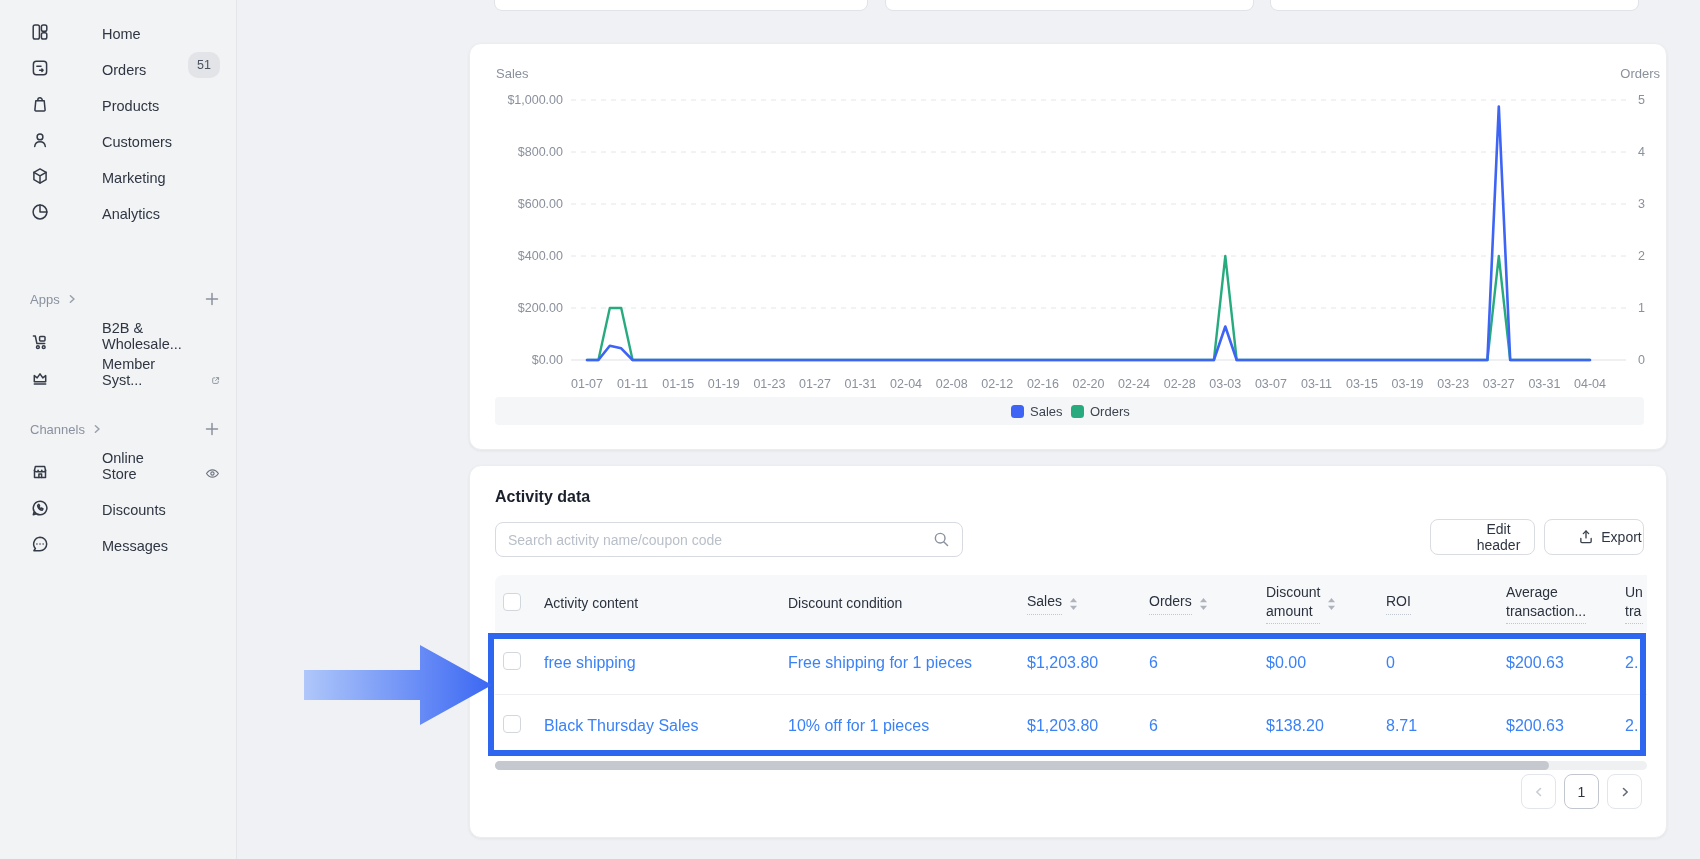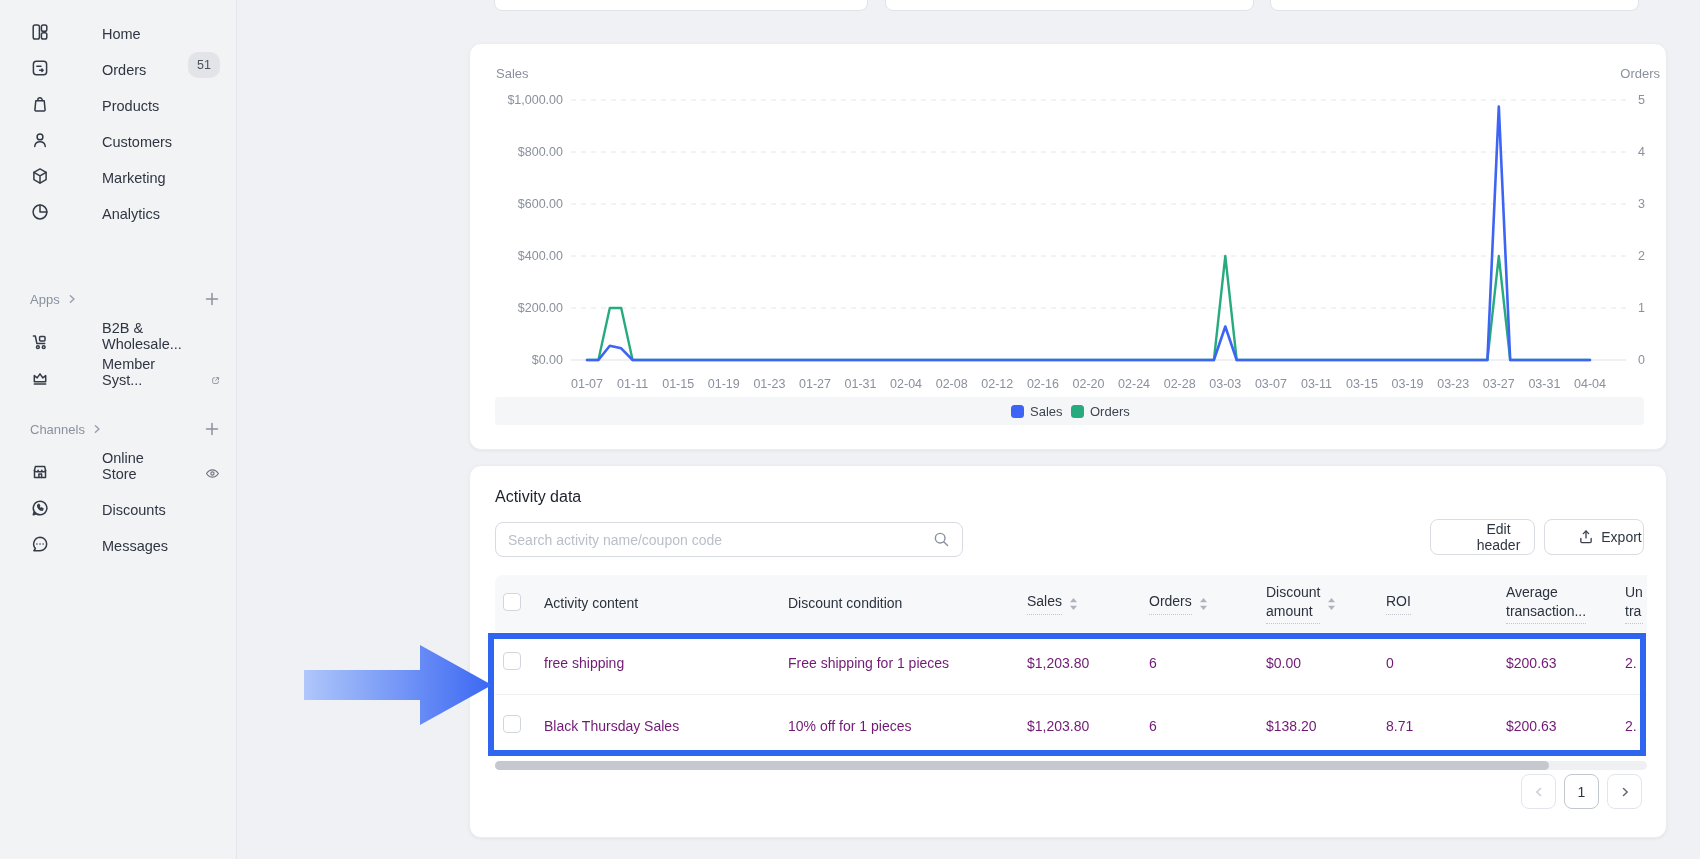--- a/index.html
+++ b/index.html
@@ -25,40 +25,40 @@
 
   
   .top-input { position:absolute; top:-10px; height:21px; background:#ffffff; border:1px solid #e0e3e8; border-radius:8px; }
   .card { position:absolute; background:#ffffff; border:1px solid #ebedf0; border-radius:12px; box-shadow:0 1px 3px rgba(20,24,35,.06); }
   .chart-card { left:469px; top:43px; width:1198px; height:407px; }
   .activity-card { left:469px; top:465px; width:1198px; height:373px; }
 
   #chart-svg { position:absolute; left:0; top:0; }
   #chart-svg text { font-family:"Liberation Sans", sans-serif; }
 
-  .activity-title { position:absolute; left:25px; top:22px; font-size:16px; font-weight:normal; color:#1b212c; }
+  .activity-title { position:absolute; left:25px; top:22px; font-size:16px; font-weight:bold; color:#1b212c; }
   .search-wrap { position:absolute; left:25px; top:56px; width:468px; height:35px; }
   .search-wrap input { width:100%; height:100%; border:1px solid #d7dae0; border-radius:8px; padding:0 38px 0 12px; font-size:14px; font-family:"Liberation Sans", sans-serif; color:#333a46; background:#fff; outline:none; }
   .search-wrap input::placeholder { color:#b9bfc9; }
   .search-wrap .sicon { position:absolute; right:13px; top:9px; width:17px; height:17px; color:#8a919e; }
   .sicon svg { width:100%; height:100%; } .sicon svg * { stroke:currentColor; fill:none; stroke-width:1.5; stroke-linecap:round; }
 
   .btn { position:absolute; top:53px; height:36px; background:#fff; border:1px solid #d9dce1; border-radius:8px; font-size:14px; color:#2f3642; display:flex; align-items:center; justify-content:center; gap:7px; cursor:pointer; font-family:"Liberation Sans", sans-serif;padding-left:32px; }
   .btn-edit { left:960px; width:105px; }
   .btn-export { left:1074px; width:100px; }
   .bicon { width:16px; height:16px; color:#3a414d; } .bicon svg { width:100%; height:100%; } .bicon svg * { stroke:currentColor; fill:none; stroke-width:1.5; stroke-linecap:round; stroke-linejoin:round; }
 
   .table-wrap { position:absolute; left:25px; top:109px; width:1152px; overflow:hidden; }
   .tgrid { display:grid; grid-template-columns:49px 244px 239px 122px 117px 120px 120px 119px 120px; width:1250px; align-items:center; }
   .thead { height:57px; background:#f7f8fa; border-radius:8px 8px 0 0; }
   .tr { height:62px; background:#fff; }
   .tr + .tr { border-top:1px solid #eceef1; }
   .th { display:flex; align-items:center; gap:7px; font-size:14px; color:#2b323e; line-height:1.3; }
   .th-label.underline { border-bottom:1px dotted #c2c7cf; padding-bottom:3px; }
-  .td { font-size:14px; color:#701a75; }
+  .td { font-size:16px; color:#3b82f6; }
   .cb-cell { padding-left:8px; }
   .checkbox { width:18px; height:18px; border:1.5px solid #d2d6dd; border-radius:4px; background:#fff; display:inline-block; cursor:pointer; }
   .caret svg { display:block; }
 
   .hscroll { position:absolute; left:25px; top:295px; width:1152px; height:9px; background:#eef0f2; border-radius:5px; }
   .hthumb { position:absolute; left:0; top:0; width:1054px; height:9px; background:#c5c8ce; border-radius:5px; cursor:pointer; }
 
   .pagination { position:absolute; right:24px; top:308px; display:flex; gap:8px; }
   .pg-btn { width:35px; height:35px; background:#fff; border:1px solid #e2e5ea; border-radius:8px; display:flex; align-items:center; justify-content:center; font-size:14px; color:#2f3642; cursor:pointer; }
   .pg-btn.current { border-color:#c2c7cf; }

